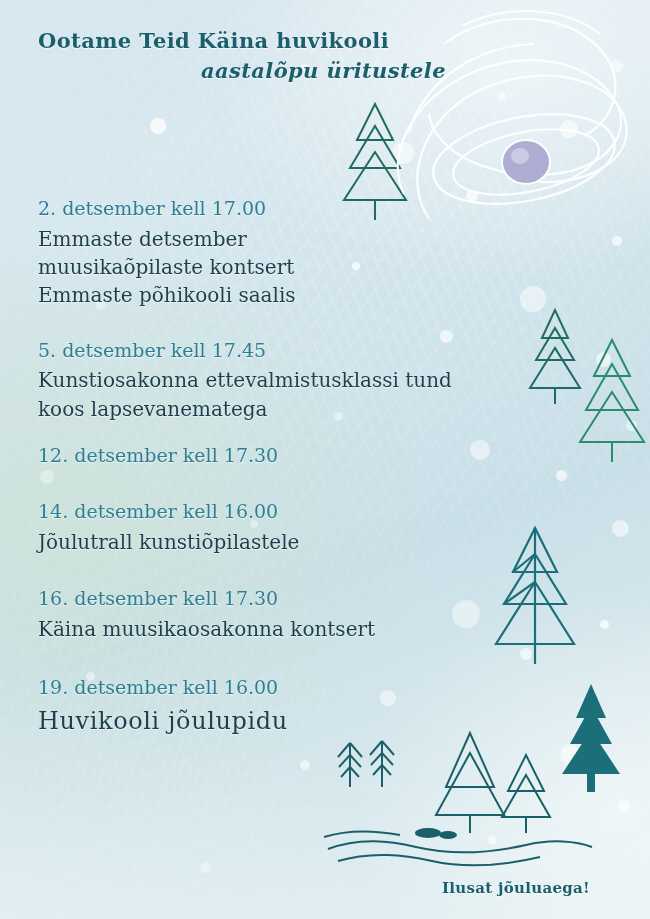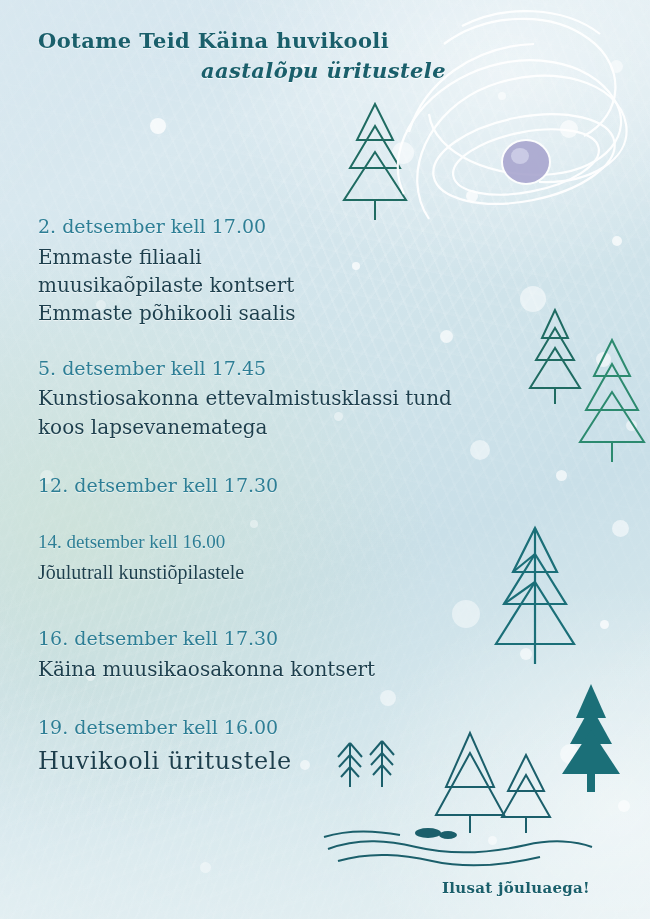--- a/index.html
+++ b/index.html
@@ -112,24 +112,24 @@
   .event .what {
     color: #1d3f4d;
     font-size: 20px;
     line-height: 1.42;
     text-shadow: 0 1px 1px rgba(255,255,255,0.6);
   }
   .event.final .what {
     font-size: 24px;
     letter-spacing: 0.6px;
   }
-  .event.e1 { margin-bottom: 28px; margin-top: 18px; }
-  .event.e2 { margin-bottom: 32px; }
+  .event.e1 { margin-bottom: 28px; }
+  .event.e2 { margin-bottom: 20px; }
   .event.e3 { margin-bottom: 30px; }
-  .event.e4 { margin-bottom: 40px; font-family: Liberation Serif, serif; }
+  .event.e4 { margin-bottom: 30px; }
   .event.e5 { margin-bottom: 32px; }
 
   
   .closing {
     position: absolute;
     right: 60px;
     bottom: 22px;
     z-index: 7;
     color: #1a5f6b;
     font-weight: bold;
@@ -279,21 +279,21 @@
   <div class="headline">
     <span>Ootame Teid Käina huvikooli</span>
     <span class="line2">aastalõpu üritustele</span>
   </div>
 
   <div class="events">
 
     <div class="event e1">
       <div class="when">2. detsember kell 17.00</div>
       <div class="what">
-        <div>Emmaste filiaali</div>
+        <div>Emmaste detsember</div>
         <div>muusikaõpilaste kontsert</div>
         <div>Emmaste põhikooli saalis</div>
       </div>
     </div>
 
     <div class="event e2">
       <div class="when">5. detsember kell 17.45</div>
       <div class="what">
         <div>Kunstiosakonna ettevalmistusklassi tund</div>
         <div>koos lapsevanematega</div>
@@ -314,21 +314,21 @@
     <div class="event e5">
       <div class="when">16. detsember kell 17.30</div>
       <div class="what">
         <div>Käina muusikaosakonna kontsert</div>
       </div>
     </div>
 
     <div class="event final">
       <div class="when">19. detsember kell 16.00</div>
       <div class="what">
-        <div>Huvikooli üritustele</div>
+        <div>Huvikooli jõulupidu</div>
       </div>
     </div>
 
   </div>
 
   <div class="closing">Ilusat jõuluaega!</div>
 
 </div>
 
 </body></html>

